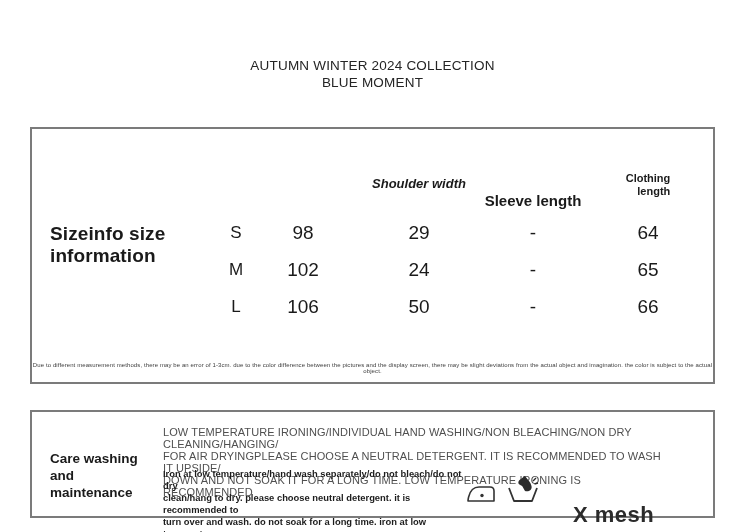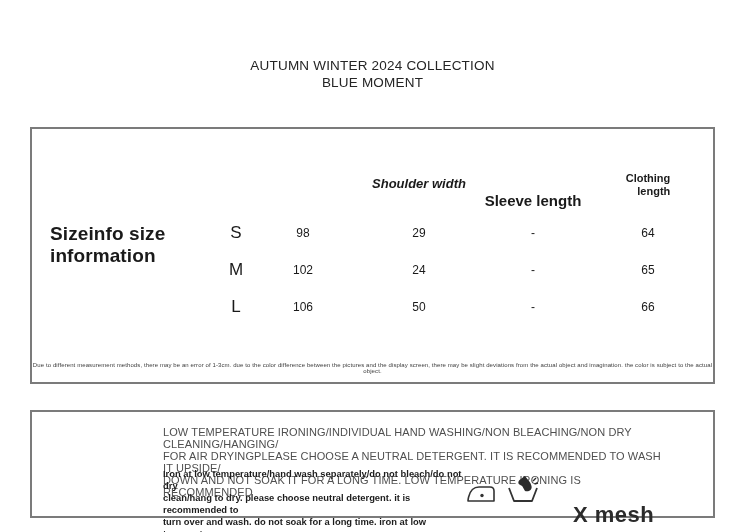--- a/index.html
+++ b/index.html
@@ -33,21 +33,21 @@
   .hdr{font-weight:bold;}
   .hdr-bust{top:40px;font-size:24px;}
   .hdr-shoulder{top:47px;font-size:13px;font-style:italic;}
   .hdr-sleeve{top:47px;font-size:15px;margin-top:16px;}
   .hdr-clothing{top:43px;font-size:11px;line-height:13px;white-space:pre-line;text-align:right;}
 
   .trow{position:absolute;left:0;width:100%;height:20px;}
   .row-s{top:94px;}
   .row-m{top:131px;}
   .row-l{top:168px;}
-  .cell{font-size:12px;line-height:20px;}
+  .cell{font-size:19px;line-height:20px;}
   .cell-size{font-size:17px;}
 
   .disclaimer{
     position:absolute;left:0;top:233px;width:100%;text-align:center;
     font-size:6px;color:#3d3d3d;letter-spacing:.1px;
   }
 
   .care-title{
     position:absolute;left:18px;top:38px;font-size:13.5px;font-weight:bold;
     line-height:17px;white-space:pre-line;
@@ -107,20 +107,23 @@
     <span class="col col-bust cell">106</span>
     <span class="col col-shoulder cell">50</span>
     <span class="col col-sleeve cell">-</span>
     <span class="col col-clothing cell">66</span>
   </div>
 
   <div class="disclaimer">Due to different measurement methods, there may be an error of 1-3cm. due to the color difference between the pictures and the display screen, there may be slight deviations from the actual object and imagination. the color is subject to the actual object.</div>
 </div>
 
 <div class="box care-box">
+  <div class="care-title">Care washing
+and
+maintenance</div>
   <div class="care-upper">LOW TEMPERATURE IRONING/INDIVIDUAL HAND WASHING/NON BLEACHING/NON DRY CLEANING/HANGING/
 FOR AIR DRYINGPLEASE CHOOSE A NEUTRAL DETERGENT. IT IS RECOMMENDED TO WASH IT UPSIDE/
 DOWN AND NOT SOAK IT FOR A LONG TIME. LOW TEMPERATURE IRONING IS RECOMMENDED</div>
   <div class="care-lower">Iron at low temperature/hand wash separately/do not bleach/do not dry
 clean/hang to dry. please choose neutral detergent. it is recommended to
 turn over and wash. do not soak for a long time. iron at low temperature</div>
 
   <span class="icon icon-iron">
     <svg width="30" height="21" viewBox="0 0 30 21">
       <path d="M2 19 H28 V9 Q28 5 24 5 H13 Q5 5 2.6 15 Q2 17.5 2 19 Z" fill="none" stroke="#333333" stroke-width="1.6" stroke-linejoin="round"></path>

